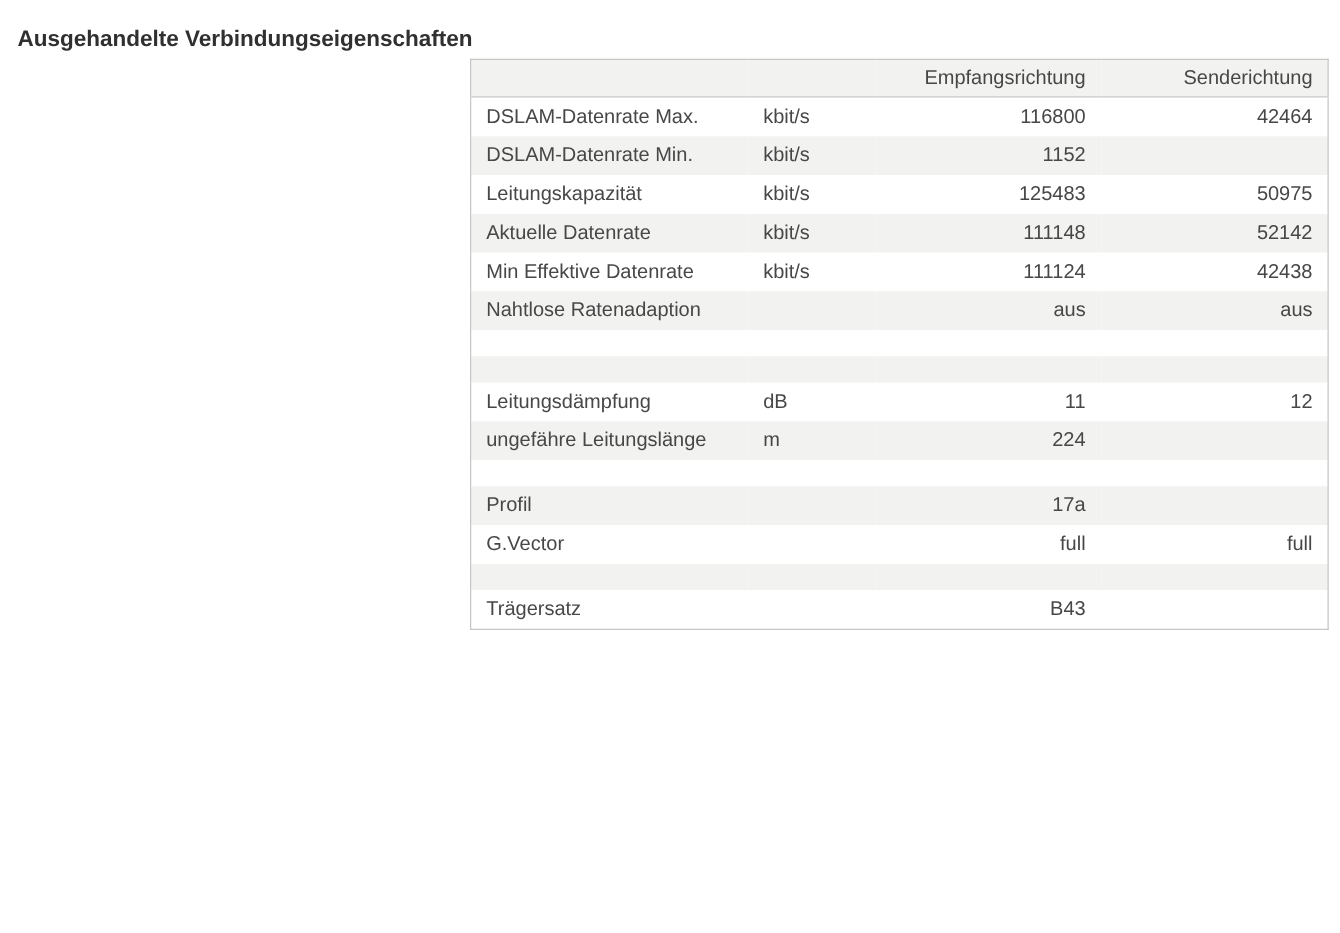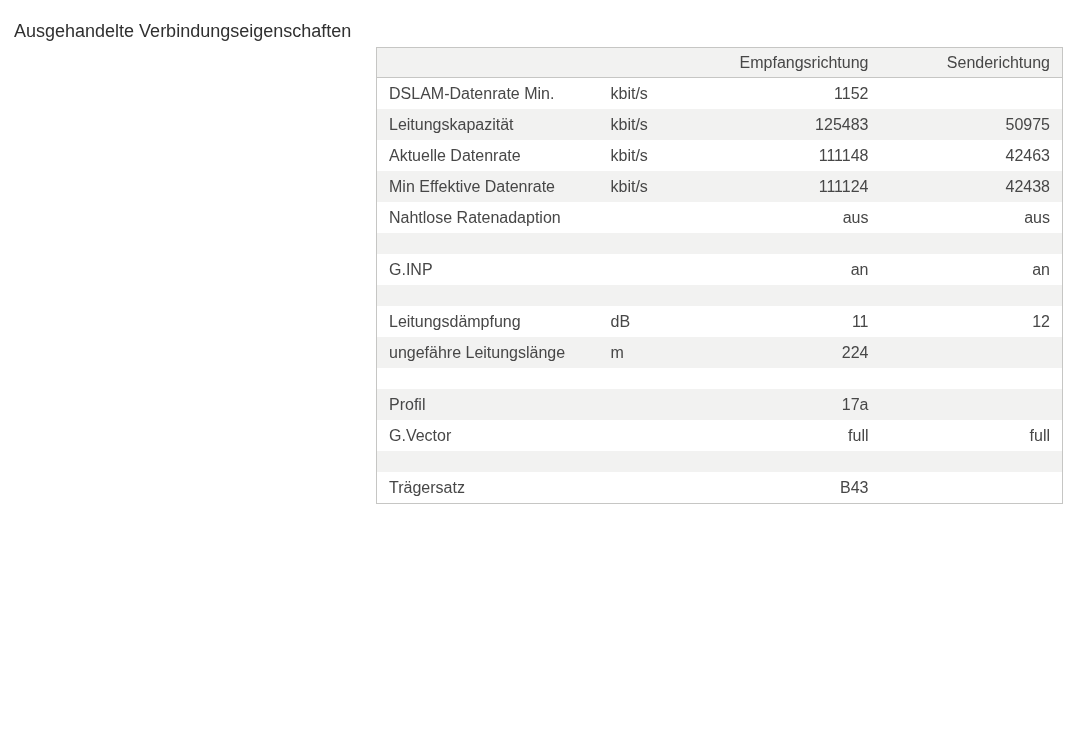--- a/index.html
+++ b/index.html
@@ -19,21 +19,21 @@
     background: var(--bg);
     font-family: "Liberation Sans", "DejaVu Sans", sans-serif;
     color: var(--text);
   }
   .page-title {
     position: absolute;
     top: 7px;
     left: 14px;
     font-size: 18px;
     line-height: 24px;
-    font-weight: normal;
+    font-weight: bold;
     color: var(--heading);
     white-space: nowrap;
   }
   .table-wrap {
     position: absolute;
     top: 47px;
     left: 376px;
     width: 686px;
   }
   table.props {
@@ -81,60 +81,60 @@
     <thead>
       <tr>
         <th></th>
         <th></th>
         <th class="num">Empfangsrichtung</th>
         <th class="num">Senderichtung</th>
       </tr>
     </thead>
     <tbody>
         <tr>
+          <td>DSLAM-Datenrate Max.</td>
+          <td>kbit/s</td>
+          <td class="num">116800</td>
+          <td class="num">42464</td>
+        </tr>
+        <tr>
           <td>DSLAM-Datenrate Min.</td>
           <td>kbit/s</td>
           <td class="num">1152</td>
           <td class="num"></td>
         </tr>
         <tr>
           <td>Leitungskapazität</td>
           <td>kbit/s</td>
           <td class="num">125483</td>
           <td class="num">50975</td>
         </tr>
         <tr>
           <td>Aktuelle Datenrate</td>
           <td>kbit/s</td>
           <td class="num">111148</td>
-          <td class="num">42463</td>
+          <td class="num">52142</td>
         </tr>
         <tr>
           <td>Min Effektive Datenrate</td>
           <td>kbit/s</td>
           <td class="num">111124</td>
           <td class="num">42438</td>
         </tr>
         <tr>
           <td>Nahtlose Ratenadaption</td>
           <td></td>
           <td class="num">aus</td>
           <td class="num">aus</td>
         </tr>
         <tr>
           <td></td>
           <td></td>
           <td class="num"></td>
           <td class="num"></td>
-        </tr>
-        <tr>
-          <td>G.INP</td>
-          <td></td>
-          <td class="num">an</td>
-          <td class="num">an</td>
         </tr>
         <tr>
           <td></td>
           <td></td>
           <td class="num"></td>
           <td class="num"></td>
         </tr>
         <tr>
           <td>Leitungsdämpfung</td>
           <td>dB</td>

